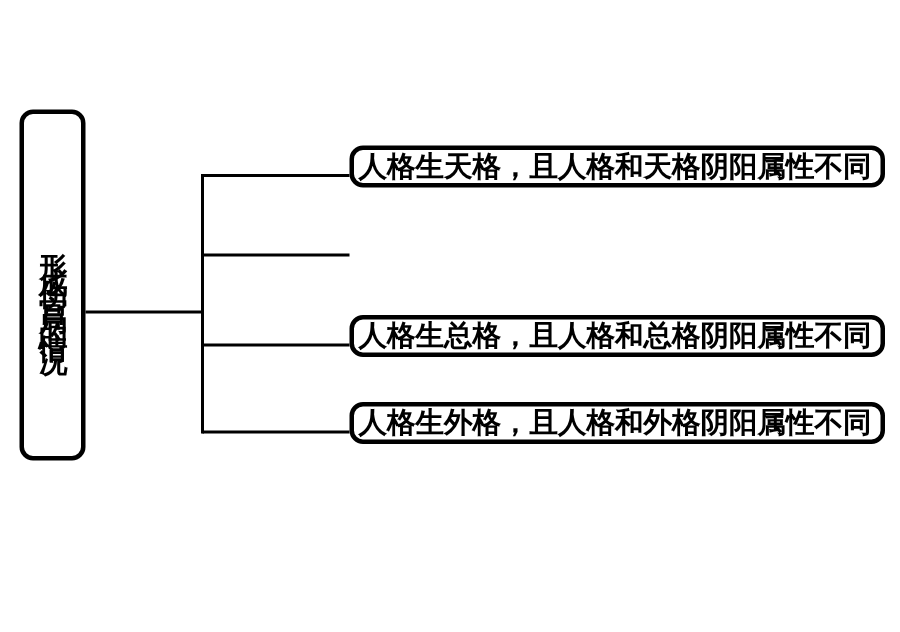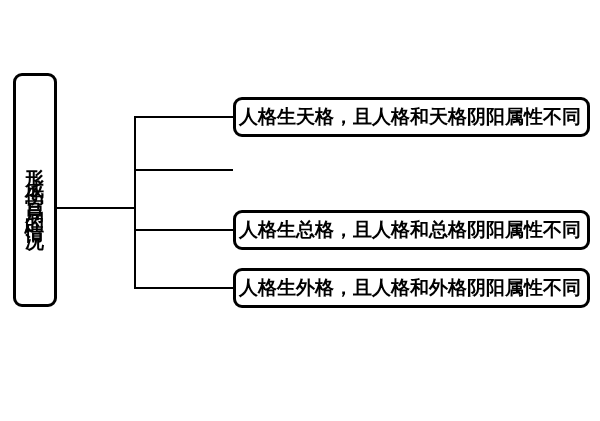--- a/index.html
+++ b/index.html
@@ -33,21 +33,21 @@
     writing-mode: vertical-lr;
     text-orientation: upright;
     font-size: 19px;
     line-height: 1;
     letter-spacing: 9px;
     white-space: nowrap;
   }
   .leaf-node {
     left: 233px;
     width: 357px;
-    height: 40px;
+    height: 28px;
     display: flex;
     align-items: center;
     font-size: 19px;
     white-space: nowrap;
     padding-left: 3px;
   }
   .leaf-1 { top: 97px; }
   .leaf-2 { top: 150px; }
   .leaf-3 { top: 210px; }
   .leaf-4 { top: 268px; }

